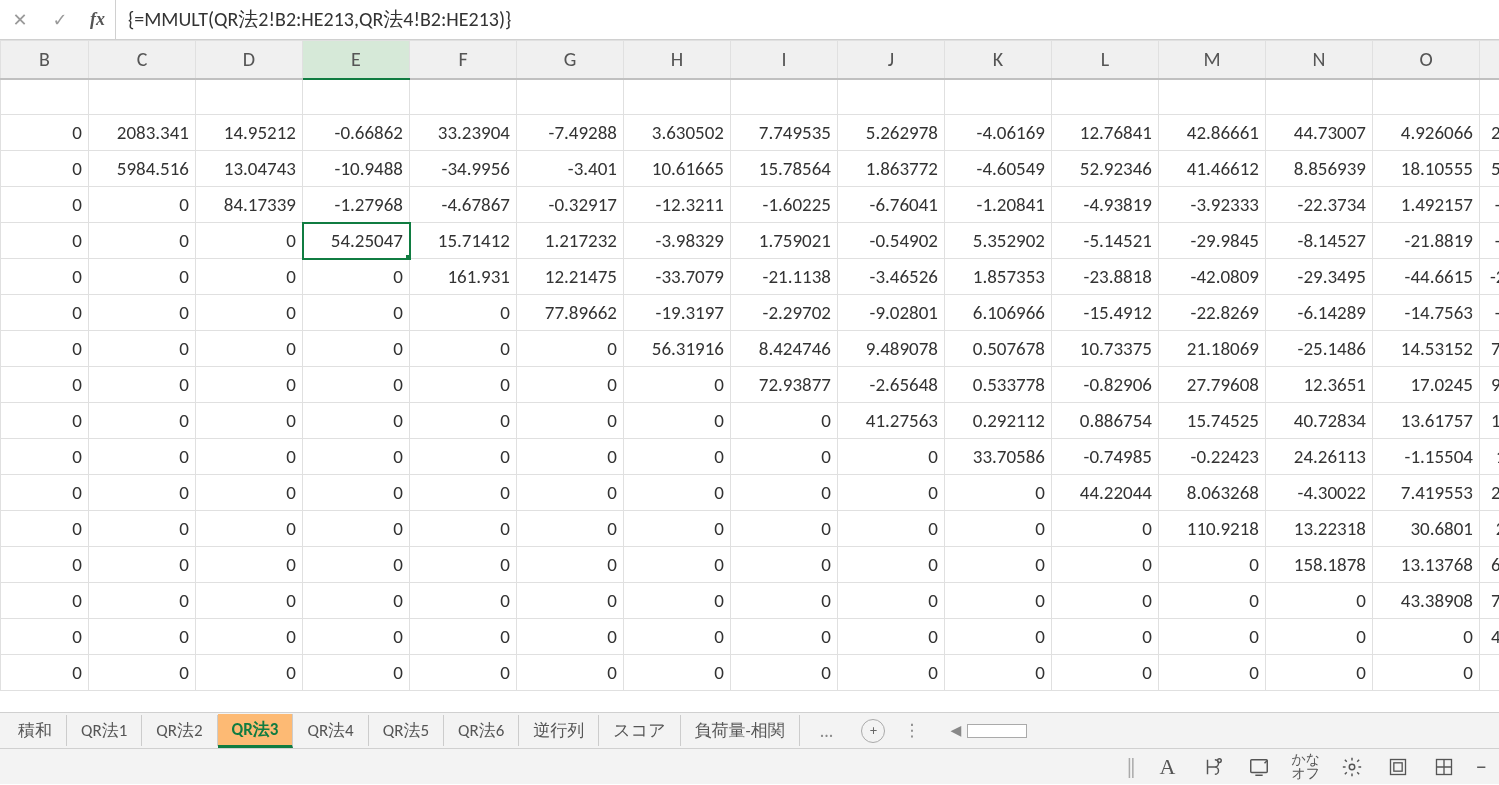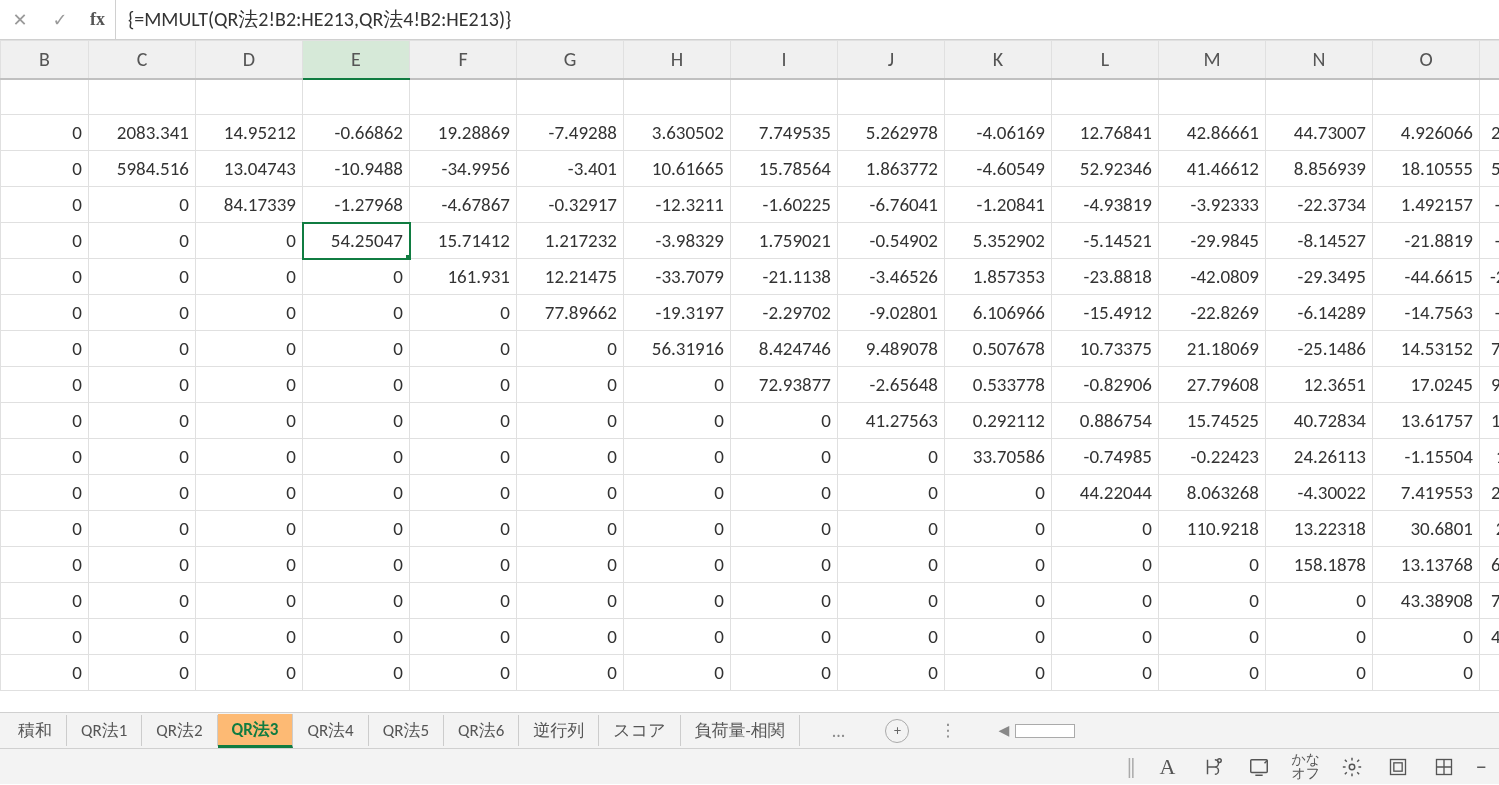--- a/index.html
+++ b/index.html
@@ -24,20 +24,21 @@
     display: flex;
     align-items: center;
     justify-content: center;
     color: #888;
     font-size: 18px;
     height: 100%;
   }
   .formula-bar .btn.check { color: #9a9a9a; }
   .formula-bar .btn.cancel { color: #9a9a9a; }
   .formula-bar .fx {
+    font-style: italic;
     font-family: "Times New Roman", serif;
     font-weight: 600;
     font-size: 18px;
     color: #555;
     padding: 0 10px;
     border-right: 1px solid #d0d0d0;
     height: 100%;
     display: flex;
     align-items: center;
   }
@@ -107,21 +108,21 @@
     border-bottom: 2px solid #107c41;
   }
   
   .sheet-tabs {
     display: flex;
     align-items: center;
     height: 36px;
     background: #f3f3f3;
     border-top: 1px solid #d0d0d0;
     padding-left: 4px;
-    gap: 22px;
+    gap: 10px;
     font-size: 17px;
   }
   .tab {
     padding: 4px 14px;
     color: #555;
     border-right: 1px solid #ccc;
     cursor: pointer;
   }
   .tab.active {
     background: #fdba74;
@@ -238,21 +239,21 @@
           <td></td>
           <td></td>
           <td></td>
           <td></td>
         </tr>
         <tr>
           <td>0</td>
           <td>2083.341</td>
           <td>14.95212</td>
           <td>-0.66862</td>
-          <td>19.28869</td>
+          <td>33.23904</td>
           <td>-7.49288</td>
           <td>3.630502</td>
           <td>7.749535</td>
           <td>5.262978</td>
           <td>-4.06169</td>
           <td>12.76841</td>
           <td>42.86661</td>
           <td>44.73007</td>
           <td>4.926066</td>
           <td>2.3</td>

